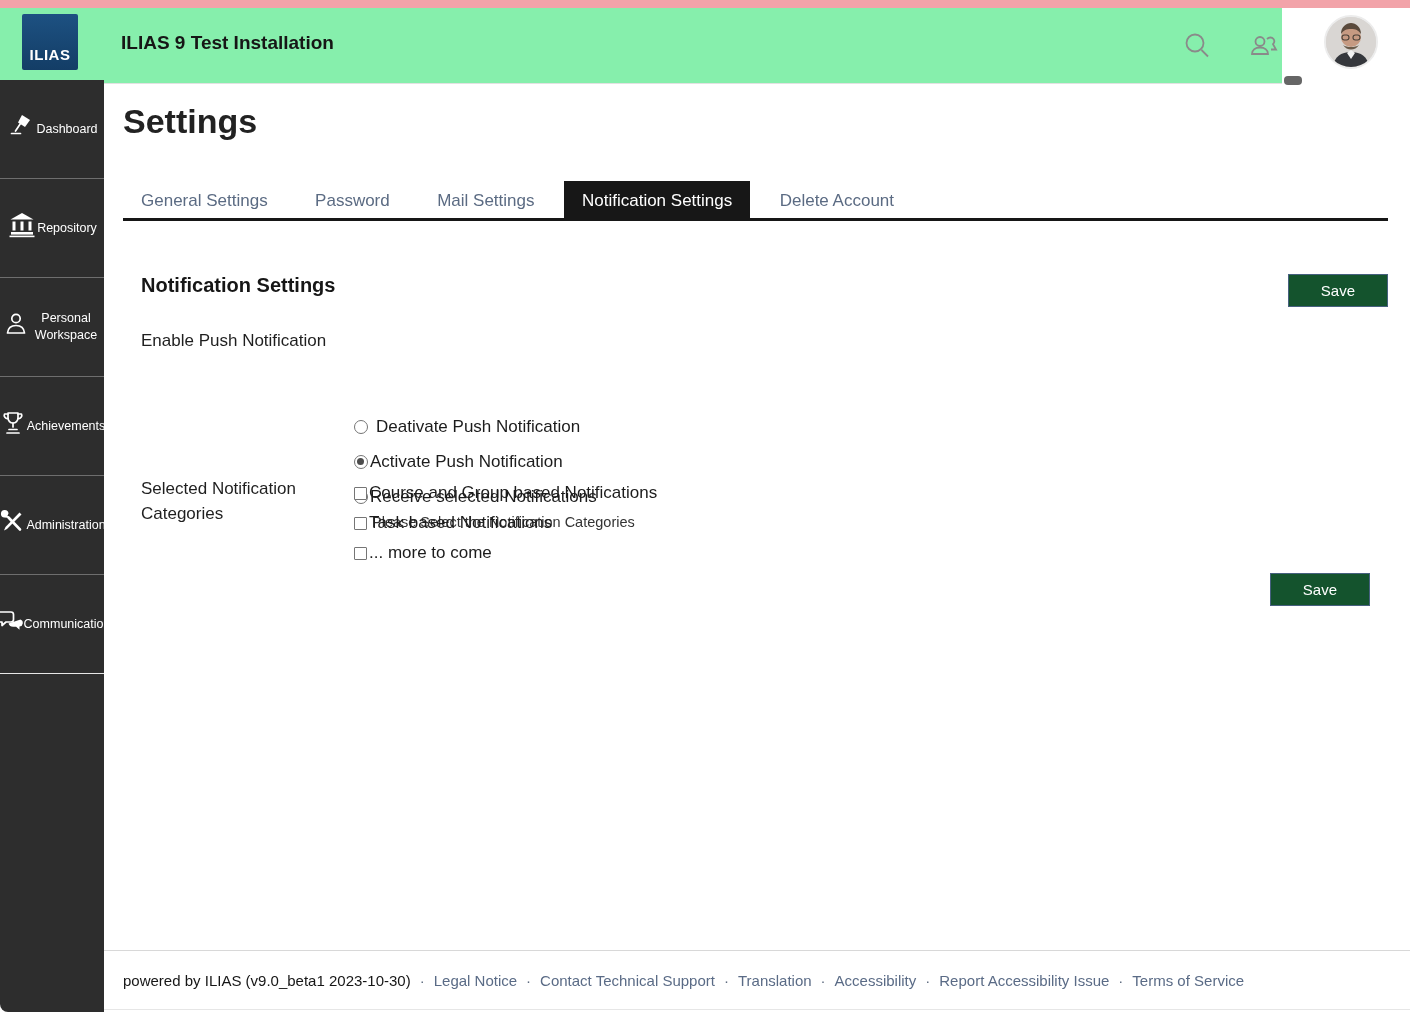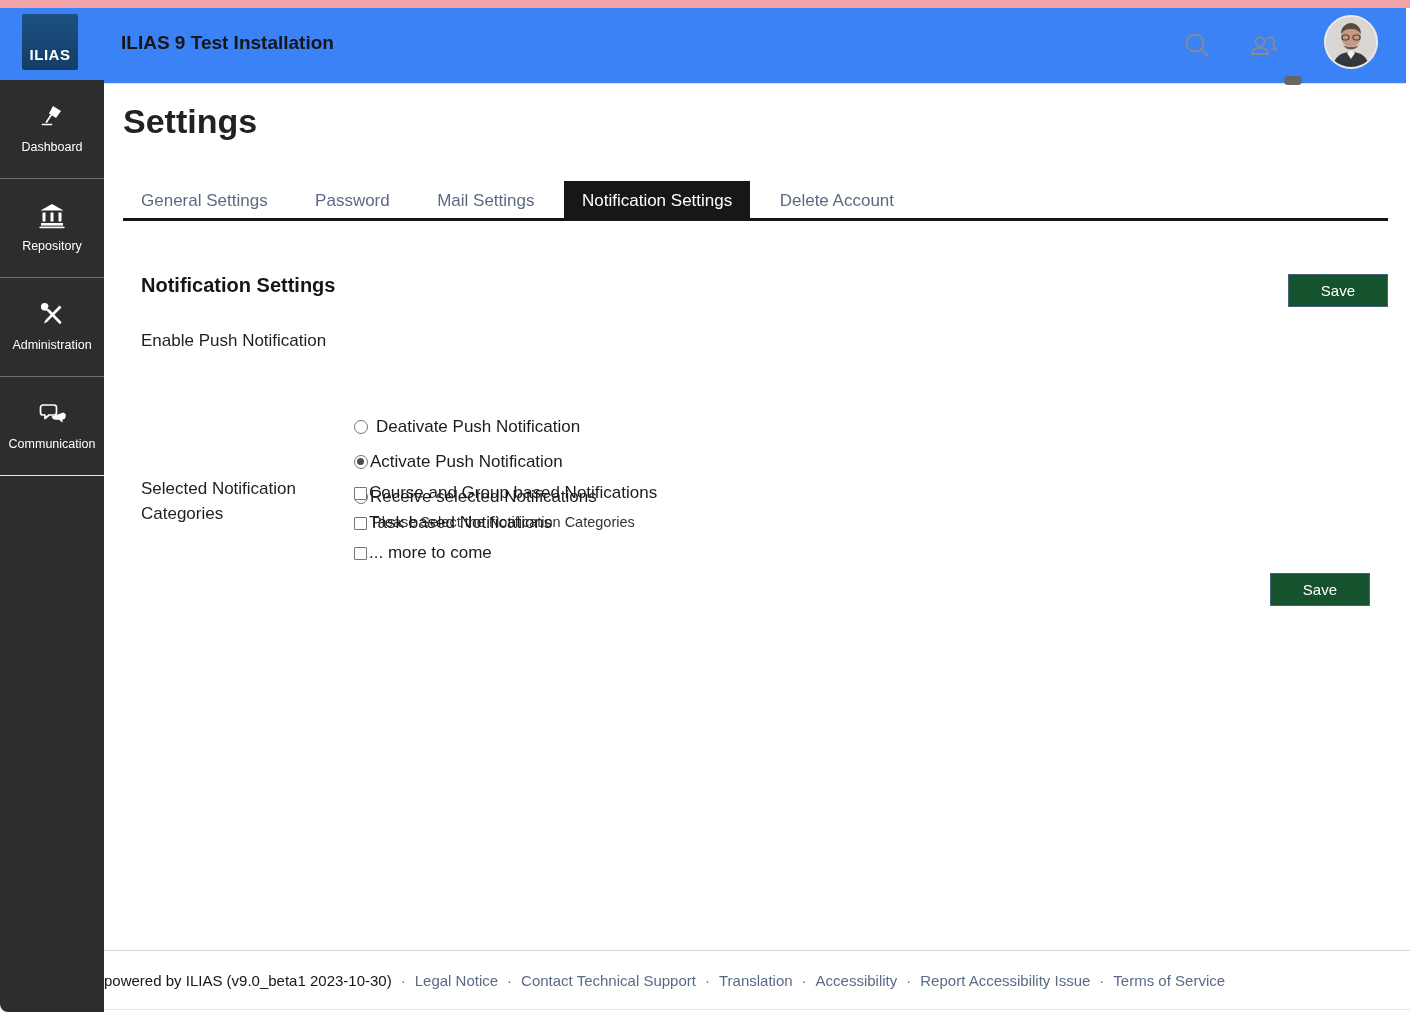--- a/index.html
+++ b/index.html
@@ -7,22 +7,22 @@
   body {
     font-family:"Liberation Sans","DejaVu Sans",sans-serif;
     background:#ffffff; color:#161616; position:relative; overflow:hidden;
   }
 
   
   .topbar { position:absolute; top:0; left:0; width:1410px; height:8px; background:#f2a3a9; }
 
   
   .header {
-    position:absolute; top:8px; left:0; width:1406px; height:76px;
-    background:#3b82f6; border-bottom:1px solid #e2e2e2;
+    position:absolute; top:8px; left:0; width:1282px; height:76px;
+    background:#86efac; border-bottom:1px solid #e2e2e2;
   }
   .logo {
     position:absolute; left:22px; top:6px; width:56px; height:56px;
     background:linear-gradient(180deg,#1d5182 0%,#133d66 100%);
     border-radius:2px; display:flex; align-items:flex-end; justify-content:center;
     color:#ffffff; font-weight:bold; font-size:15px; letter-spacing:0.5px; padding-bottom:7px;
     cursor:pointer;
   }
   .header-title {
     position:absolute; left:121px; top:24px; font-size:19px; font-weight:700; color:#161616;
@@ -46,21 +46,21 @@
   
   .scroll-strip { position:absolute; right:0; top:84px; bottom:0; width:5px; background:#f3f3f3; }
 
   
   .sidebar {
     position:absolute; left:0; top:80px; bottom:0; width:104px;
     background:#2d2d2d; border-bottom-left-radius:8px; z-index:4;
   }
   .side-item {
     height:99px; border-bottom:1px solid #6e6e6e;
-    display:flex; flex-direction:column; align-items:center; justify-content:center;
+    display:flex; flex-direction:row; align-items:center; justify-content:center;
     cursor:pointer; color:#ffffff; text-align:center; padding:4px 2px;
   }
   .side-item:last-of-type { border-bottom:1px solid #e6e6e6; }
   .side-item .icn { width:30px; height:30px; margin-bottom:7px; display:flex; align-items:center; justify-content:center; }
   .side-item .icn svg { stroke:#ffffff; fill:none; stroke-width:1.7; stroke-linecap:round; stroke-linejoin:round; }
   .side-item .lbl { font-size:12.5px; line-height:1.35; color:#ffffff; }
 
   
   .content { position:absolute; left:104px; top:84px; right:0; bottom:0; background:#ffffff; }
 
@@ -106,21 +106,21 @@
   .opt-row .opt-lbl { font-size:17px; color:#1c1c1c; margin-left:2px; }
   .opt-row.gapped .opt-lbl { margin-left:8px; }
   .r1 { top:333px; } .r2 { top:368px;text-align:right; } .r3 { top:403px; }
   .byline { position:absolute; left:268px; top:430px; font-size:14.5px; color:#333333; }
   .c1 { top:399px; } .c2 { top:429px; } .c3 { top:459px; }
 
   
   .footer {
     position:absolute; left:0; right:0; top:866px; height:60px;
     border-top:1px solid #d8d8d8; border-bottom:1px solid #e6e6e6;
-    display:flex; align-items:center; font-size:15px; white-space:nowrap;
+    display:flex; align-items:center; padding-left:19px; font-size:15px; white-space:nowrap;
   }
   .footer .powered { color:#161616; }
   .footer .dot { color:#5f6c80; margin:0 9px; }
   .footer .flink { color:#5a6b86; text-decoration:none; cursor:pointer; }
 </style>
 </head>
 <body>
 
 <div class="topbar"></div>
 
@@ -180,20 +180,42 @@
         <rect x="21.5" y="11.5" width="3" height="9" fill="#ffffff" stroke="none"></rect>
         <rect x="4" y="22" width="22" height="2.6" fill="#ffffff" stroke="none"></rect>
         <rect x="2.5" y="25.6" width="25" height="1.6" fill="#ffffff" stroke="none"></rect>
       </svg>
     </span>
     <span class="lbl">Repository</span>
   </div>
   <div class="side-item">
     <span class="icn">
       <svg width="28" height="28" viewBox="0 0 28 28">
+        <circle cx="14" cy="8.5" r="4.2"></circle>
+        <path d="M5.5 23c.5-5 4-7.5 8.5-7.5s8 2.5 8.5 7.5z"></path>
+      </svg>
+    </span>
+    <span class="lbl">Personal Workspace</span>
+  </div>
+  <div class="side-item">
+    <span class="icn">
+      <svg width="28" height="28" viewBox="0 0 28 28">
+        <path d="M9 4h10v5a5 5 0 0 1-10 0z"></path>
+        <path d="M9 5H5.5a3.2 3.2 0 0 0 3.5 4.5"></path>
+        <path d="M19 5h3.5a3.2 3.2 0 0 1-3.5 4.5"></path>
+        <path d="M14 14v4"></path>
+        <path d="M10 20.5h8"></path>
+        <path d="M8 24h12"></path>
+      </svg>
+    </span>
+    <span class="lbl">Achievements</span>
+  </div>
+  <div class="side-item">
+    <span class="icn">
+      <svg width="28" height="28" viewBox="0 0 28 28">
         <path d="M6.5 9.5a3.8 3.8 0 1 1 4-4l-1 2.2 2.2 2.2z" fill="#ffffff" stroke="none"></path>
         <path d="M10.5 9.5L22 21.5" stroke-width="2.6"></path>
         <path d="M21.5 4.5l2 2L9 21l-3 1.5L7.5 19z" fill="#ffffff" stroke="none"></path>
       </svg>
     </span>
     <span class="lbl">Administration</span>
   </div>
   <div class="side-item">
     <span class="icn">
       <svg width="30" height="30" viewBox="0 0 30 30">

